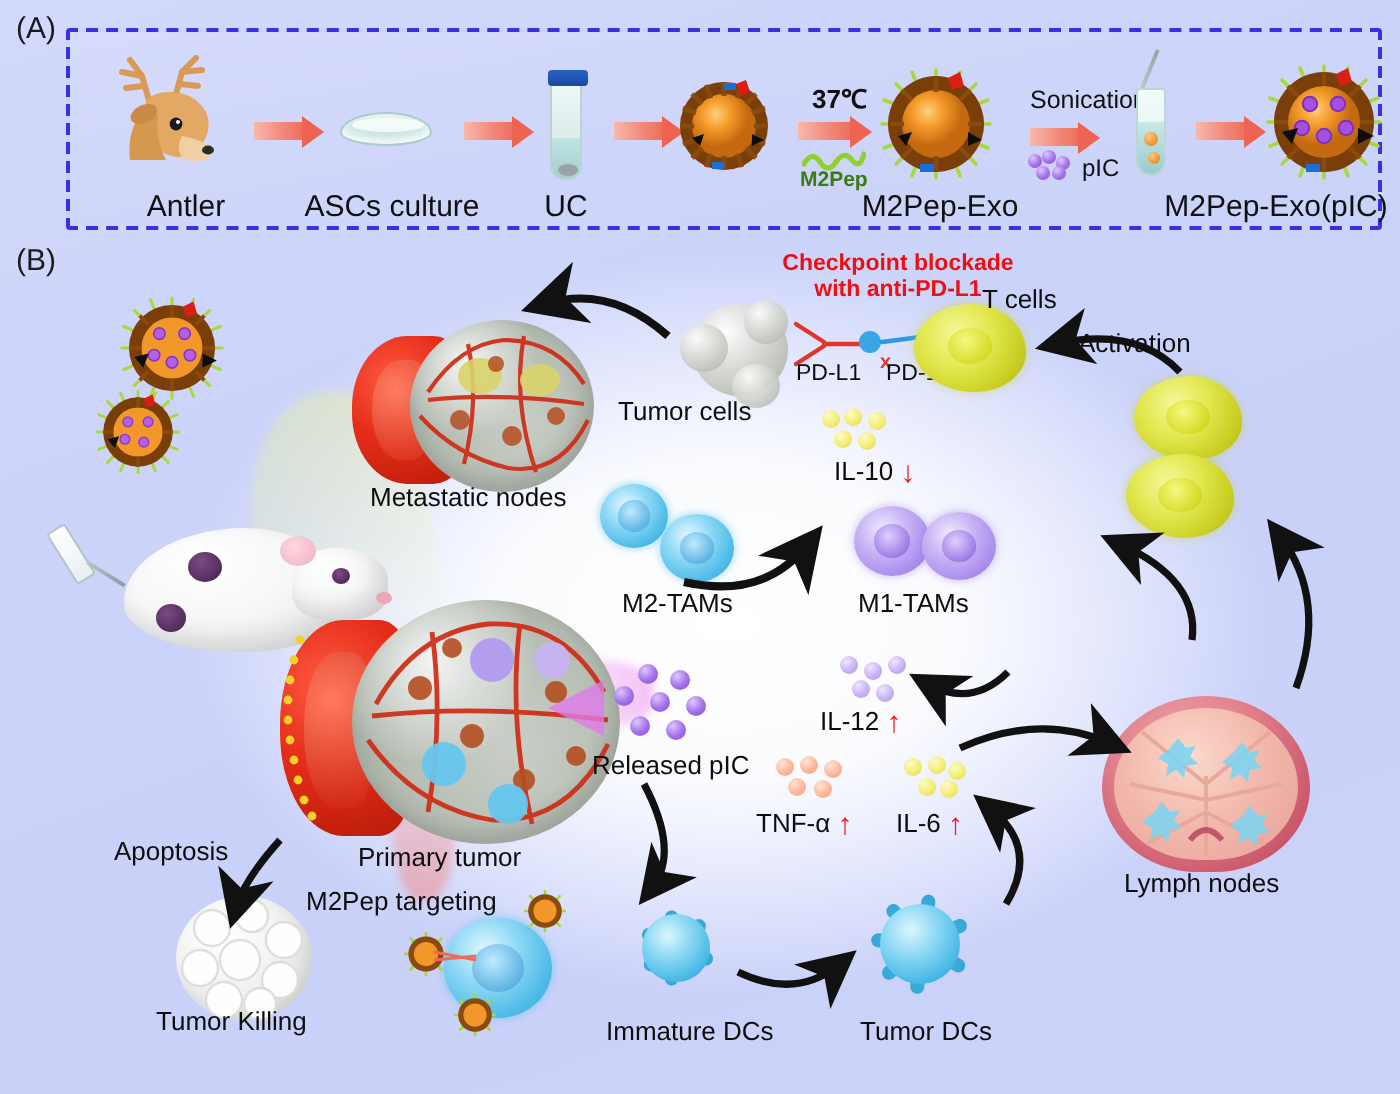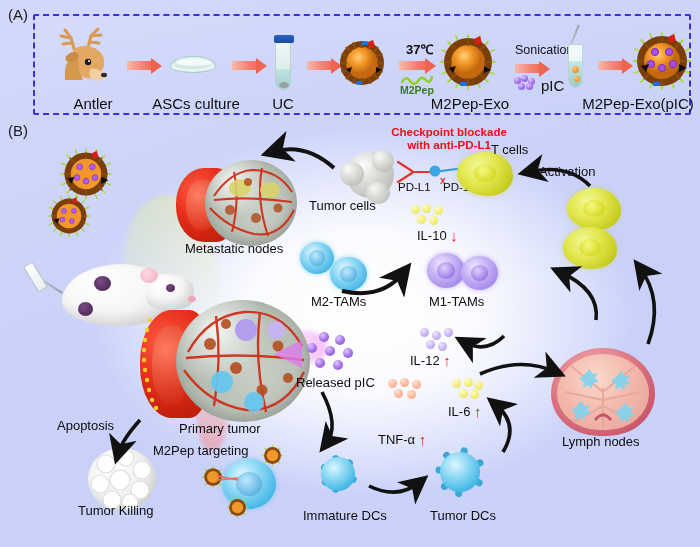--- a/index.html
+++ b/index.html
@@ -446,21 +446,21 @@
 
     <div class="a-small" style="left:480px; top:27px; font-weight:normal; font-size:12.5px;">Sonication</div>
     <div class="parrow" style="left:480px; top:48px; width:26px;"></div>
     <div class="dots d-violet" style="left:479px; top:59px; width:24px; height:14px;">
       <i style="left:0px; top:2px; width:7px; height:7px;"></i>
       <i style="left:7px; top:0px; width:7px; height:7px;"></i>
       <i style="left:14px; top:3px; width:7px; height:7px;"></i>
       <i style="left:4px; top:8px; width:7px; height:7px;"></i>
       <i style="left:12px; top:8px; width:7px; height:7px;"></i>
     </div>
-    <div class="a-small" style="left:506px; top:61px; font-weight:normal; font-size:15px;">pIC</div>
+    <div class="a-small" style="left:506px; top:61px; font-weight:normal; font-size:12px;">pIC</div>
 
     <div class="sonprobe" style="left:538px; top:8px;"></div>
     <div class="sontube" style="left:533px; top:28px;">
       <div style="position:absolute; left:0; bottom:0; width:100%; height:26px; background:linear-gradient(180deg,rgba(186,226,224,.7),rgba(150,200,198,.9)); border-radius:0 0 7px 7px;"></div>
       <div style="position:absolute; left:3px; bottom:14px; width:7px; height:7px; border-radius:50%; background:radial-gradient(circle at 35% 30%,#ffc877,#e07d18);"></div>
       <div style="position:absolute; left:5px; bottom:5px; width:6px; height:6px; border-radius:50%; background:radial-gradient(circle at 35% 30%,#ffc877,#e07d18);"></div>
     </div>
 
     <div class="parrow" style="left:563px; top:45px; width:26px;"></div>
 
@@ -779,21 +779,21 @@
     <span class="arrow-up">↑</span>
   </div>
 
   <div class="dots d-peach" style="left:388px; top:378px; width:38px; height:24px;">
     <i style="left:0px;  top:1px;"></i>
     <i style="left:12px; top:0px;"></i>
     <i style="left:24px; top:2px;"></i>
     <i style="left:6px;  top:11px;"></i>
     <i style="left:19px; top:12px;"></i>
   </div>
-  <div class="b-label" style="left:378px; top:404px;margin-top:28px;">
+  <div class="b-label" style="left:378px; top:404px;">
     <span>TNF-α</span>
     <span class="arrow-up">↑</span>
   </div>
 
   <div class="dots d-yellow" style="left:452px; top:378px; width:36px; height:24px;">
     <i style="left:0px;  top:1px;"></i>
     <i style="left:12px; top:0px;"></i>
     <i style="left:22px; top:3px;"></i>
     <i style="left:7px;  top:11px;"></i>
     <i style="left:18px; top:12px;"></i>

